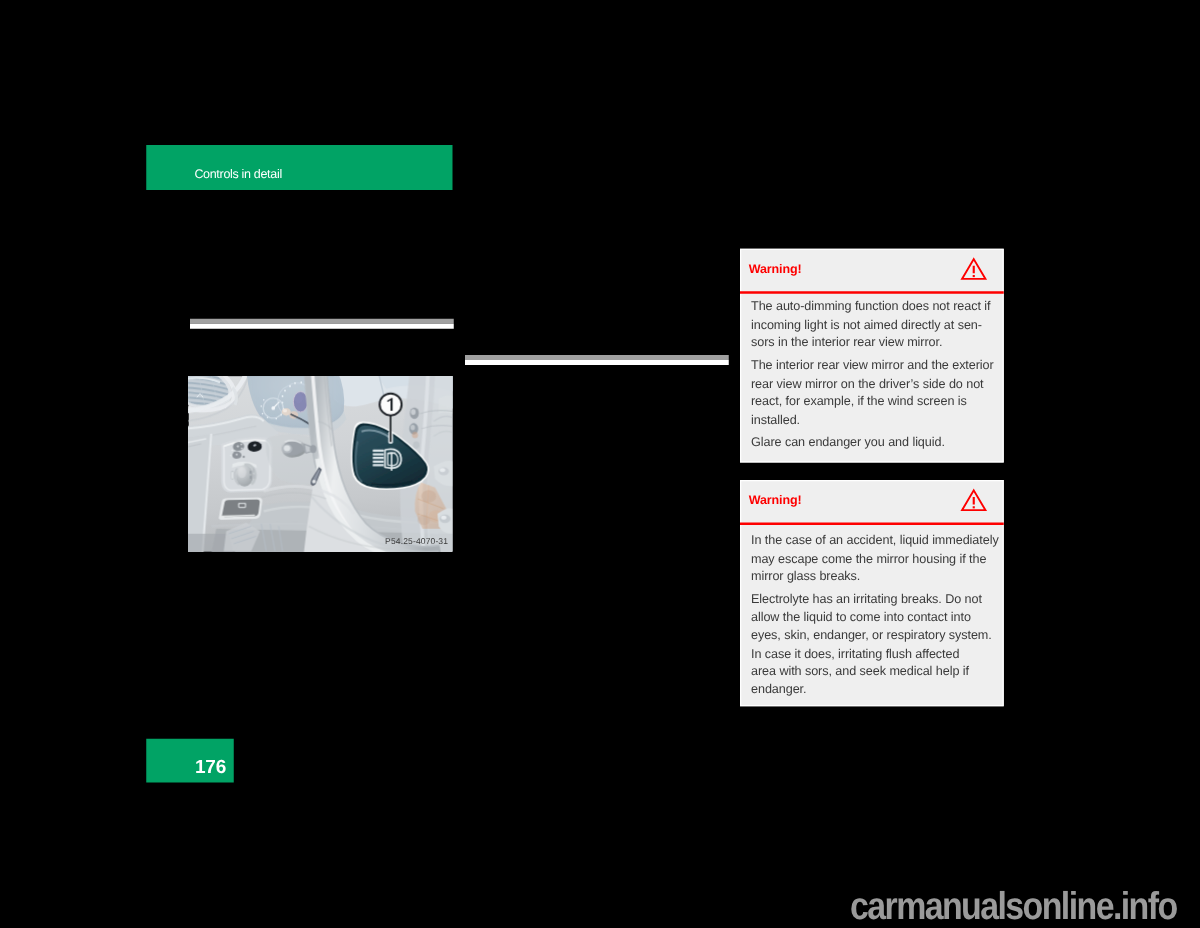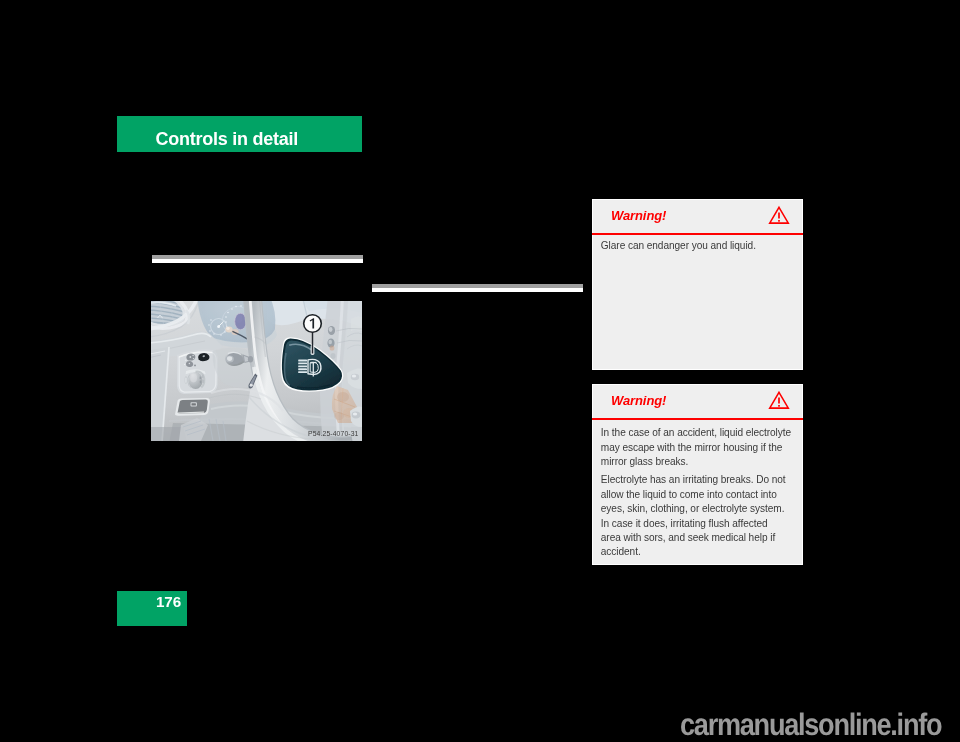--- a/index.html
+++ b/index.html
@@ -3,42 +3,42 @@
 <meta charset="utf-8">
 <title>Controls in detail</title>
 <style>
   html,body{margin:0;padding:0;}
   body{width:960px;height:742px;background:#000;overflow:hidden;
        font-family:"Liberation Sans",sans-serif;-webkit-font-smoothing:antialiased;}
   .page{position:relative;width:960px;height:742px;}
 
   
   .chapter-banner{position:absolute;left:117px;top:116px;width:245px;height:36px;background:#01a365;}
-  .chapter-banner .label{position:absolute;left:38.5px;top:16px;font-size:18px;line-height:15px;font-weight:bold;color:#fff;letter-spacing:-0.25px;}
+  .chapter-banner .label{position:absolute;left:38.5px;top:16px;font-size:10px;line-height:15px;font-weight:normal;color:#fff;letter-spacing:-0.25px;}
 
   
   .page-number-box{position:absolute;left:117px;top:591px;width:70px;height:35px;background:#01a365;}
-  .page-number-box .num{position:absolute;right:6px;top:3px;font-size:15.2px;line-height:15px;font-weight:bold;color:#fff;letter-spacing:-0.1px;}
+  .page-number-box .num{position:absolute;right:6px;top:15px;font-size:15.2px;line-height:15px;font-weight:bold;color:#fff;letter-spacing:-0.1px;}
 
   
   .rule{position:absolute;height:8px;}
   .rule .g{position:absolute;left:0;right:0;top:0;height:4px;background:#a0a0a0;}
   .rule .w{position:absolute;left:0;right:0;top:4px;height:4px;background:#fff;}
   .rule-1{left:152px;top:255px;width:211px;}
   .rule-2{left:372px;top:284px;width:211px;}
 
   
   .figure{position:absolute;left:151px;top:301px;width:211px;height:140px;overflow:hidden;background:#c9cdd2;}
   .figure svg{display:block;}
   .figcaption{position:absolute;right:3.5px;bottom:4.5px;font-size:6.8px;line-height:7px;color:#3a3a3a;letter-spacing:0.12px;font-family:"Liberation Sans",sans-serif;}
 
   
   .warning{position:absolute;background:#efefef;left:592px;border:1.2px solid #ffffff;box-sizing:border-box;}
   .warning .head{position:absolute;left:0;right:0;top:0;height:34px;}
-  .warning .head .title{position:absolute;left:18px;top:9.6px;font-size:13px;font-weight:bold;color:#fe0000;line-height:12px;letter-spacing:-0.1px;font-style:italic;}
+  .warning .head .title{position:absolute;left:6px;top:9.6px;font-size:10px;font-weight:bold;color:#fe0000;line-height:12px;letter-spacing:-0.1px;}
   .warning .head .tri{position:absolute;left:175px;top:5px;width:22px;height:20px;}
   .warning .divider{position:absolute;left:-1.2px;right:-1.2px;top:32.8px;height:1.9px;background:#fe0000;}
   .warning .body{position:absolute;left:7.8px;width:192px;top:39.2px;}
   .warning p{margin:0 0 3.9px 0;font-size:10.1px;line-height:14.4px;color:#3a3a3a;letter-spacing:-0.06px;}
   .warning p:last-child{margin-bottom:0;}
   .warning p .ln{display:block;white-space:nowrap;}
   .w1{top:199px;width:211px;height:171px;}
   .w2{top:384px;width:211px;height:181px;}
   .w2 .body{top:41.2px;}
 
@@ -371,48 +371,59 @@
       <div class="title">Warning!</div>
       <svg class="tri" viewBox="0 0 22 20" width="22" height="20">
           <path d="M11 2.3 L20.3 18.1 L1.7 18.1 Z" fill="none" stroke="#fe0000" stroke-width="1.55" stroke-linejoin="miter"></path>
           <path d="M11 7.6 L11 13.6" stroke="#fe0000" stroke-width="1.7" stroke-linecap="butt"></path>
           <rect x="10.15" y="15.0" width="1.7" height="1.7" fill="#fe0000"></rect>
         </svg>
     </div>
     <div class="divider"></div>
     <div class="body">
       <p>
+          <span class="ln">The auto-dimming function does not react if</span>
+          <span class="ln">incoming light is not aimed directly at sen-</span>
+          <span class="ln">sors in the interior rear view mirror.</span>
+        </p>
+      <p>
+          <span class="ln">The interior rear view mirror and the exterior</span>
+          <span class="ln">rear view mirror on the driver’s side do not</span>
+          <span class="ln">react, for example, if the wind screen is</span>
+          <span class="ln">installed.</span>
+        </p>
+      <p>
           <span class="ln">Glare can endanger you and liquid.</span>
         </p>
     </div>
   </div>
 
   <div class="warning w2">
     <div class="head">
       <div class="title">Warning!</div>
       <svg class="tri" viewBox="0 0 22 20" width="22" height="20">
           <path d="M11 2.3 L20.3 18.1 L1.7 18.1 Z" fill="none" stroke="#fe0000" stroke-width="1.55" stroke-linejoin="miter"></path>
           <path d="M11 7.6 L11 13.6" stroke="#fe0000" stroke-width="1.7" stroke-linecap="butt"></path>
           <rect x="10.15" y="15.0" width="1.7" height="1.7" fill="#fe0000"></rect>
         </svg>
     </div>
     <div class="divider"></div>
     <div class="body">
       <p>
-          <span class="ln">In the case of an accident, liquid electrolyte</span>
-          <span class="ln">may escape with the mirror housing if the</span>
+          <span class="ln">In the case of an accident, liquid immediately</span>
+          <span class="ln">may escape come the mirror housing if the</span>
           <span class="ln">mirror glass breaks.</span>
         </p>
       <p>
           <span class="ln">Electrolyte has an irritating breaks. Do not</span>
           <span class="ln">allow the liquid to come into contact into</span>
-          <span class="ln">eyes, skin, clothing, or electrolyte system.</span>
+          <span class="ln">eyes, skin, endanger, or respiratory system.</span>
           <span class="ln">In case it does, irritating flush affected</span>
           <span class="ln">area with sors, and seek medical help if</span>
-          <span class="ln">accident.</span>
+          <span class="ln">endanger.</span>
         </p>
     </div>
   </div>
 
   <div class="page-number-box">
     <div class="num">176</div>
   </div>
 
   <div class="watermark">carmanualsonline.info</div>
 </div>

